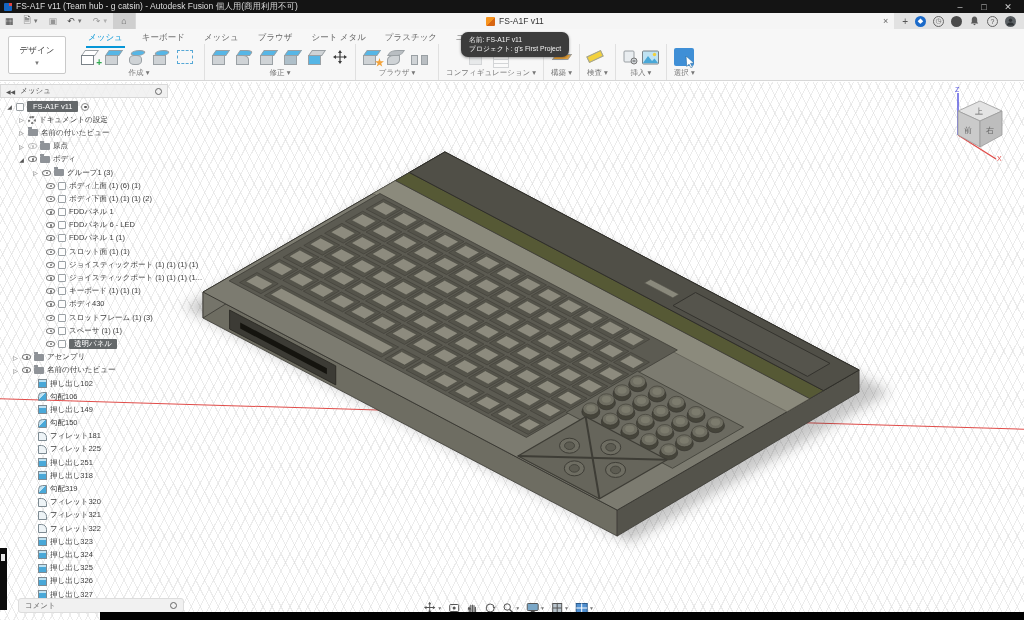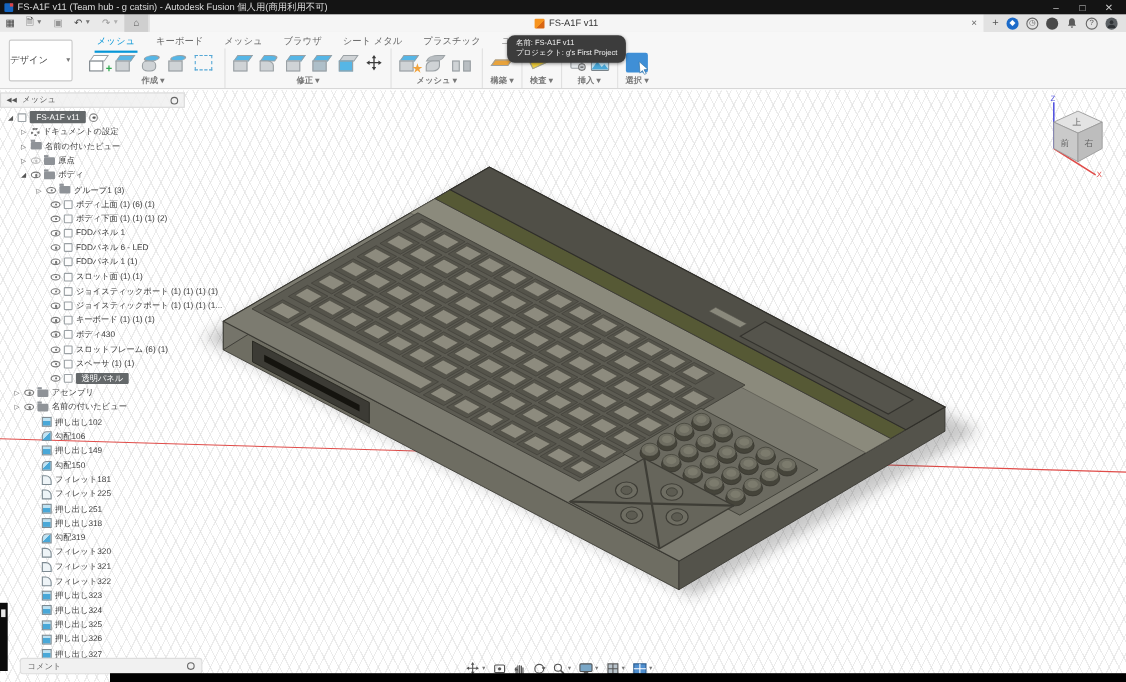--- a/index.html
+++ b/index.html
@@ -30,29 +30,29 @@
   .tabclose { position:absolute; right:6px; color:#666; font-size:9px; }
   .rightrail { height:16px; background:#e2e2e2; display:flex; align-items:center; gap:7px; padding:0 8px; }
   .railico { width:11px; height:11px; border-radius:50%; display:flex; align-items:center;
     justify-content:center; font-size:7px; color:#fff; }
 
   
   .ribbon { position:absolute; top:29px; left:0; right:0; height:52px; background:#f7f7f7;
     border-bottom:1px solid #d7d7d7; z-index:58; }
   .designbtn { position:absolute; left:8px; top:7px; width:58px; height:38px; background:#fff;
     border:1px solid #c9c9c9; border-radius:2px; display:flex; align-items:center;
-    justify-content:space-between; font-size:8.5px; color:#444; gap:3px; }
+    justify-content:center; font-size:8.5px; color:#444; gap:3px;flex-direction:column; }
   .rtabs { position:absolute; left:86px; top:2px; display:flex; gap:15px; font-size:8.5px; color:#666; }
   .rtab { padding:1px 2px 2px; }
   .rtab.active { color:#0696d7; border-bottom:2px solid #0696d7; }
   .rgroups { position:absolute; left:74px; top:15px; right:0; bottom:0; display:flex; align-items:stretch; }
   .rgroup { display:flex; flex-direction:column; align-items:center; padding:2px 7px 1px; }
   .rgroup + .rgroup { border-left:1px solid #e0e0e0; }
   .gicons { flex:1; display:flex; align-items:center; gap:4px; }
-  .glabel { font-size:7.5px; color:#777; white-space:nowrap; padding-bottom:1px;font-weight:bold; }
+  .glabel { font-size:7.5px; color:#777; white-space:nowrap; padding-bottom:1px; }
   .i3d { width:20px; height:18px; position:relative; }
   .i3d .top { position:absolute; left:2px; top:2px; width:14px; height:6px;
     background:#56b6e6; transform:skewX(-35deg); border:1px solid #9aa0a4; }
   .i3d .front { position:absolute; left:0px; top:7px; width:13px; height:10px;
     background:#cfd3d6; border:1px solid #9aa0a4; }
   .i3d.gray .top { background:#b9bec2; }
   .i3d.sketch .front { background:#fff; border-color:#7a8288; }
   .plus { position:absolute; right:-1px; bottom:-1px; color:#2fa84f; font-size:10px; font-weight:bold; line-height:8px; }
   .dim { opacity:.38; }
   .selbox { width:20px; height:18px; background:#3f8fd6; border-radius:2px; position:relative; }
@@ -269,21 +269,33 @@
             </span>
           <span class="i3d gray">
               <span class="top" style="border-radius:50% 0 50% 0"></span>
               <span class="front" style="border-radius:50% 0"></span>
             </span>
           <span class="i3d gray">
               <span class="front" style="background:#cfd3d6;width:7px"></span>
               <span class="top" style="width:7px;left:10px;top:7px;height:10px;transform:none;background:#b9bec2"></span>
             </span>
         </div>
-        <div class="glabel">メッシュ ▾</div>
+        <div class="glabel">ブラウザ ▾</div>
+      </div>
+      <div class="rgroup">
+        <div class="gicons dim">
+          <span class="i3d gray">
+              <span class="top"></span>
+              <span class="front"></span>
+            </span>
+          <span class="i3d gray">
+              <span class="front" style="width:16px;height:13px;background:repeating-linear-gradient(0deg,#fff 0 3px,#9aa0a4 3px 4px)"></span>
+            </span>
+        </div>
+        <div class="glabel">コンフィギュレーション ▾</div>
       </div>
       <div class="rgroup">
         <div class="gicons">
           <span class="i3d">
               <span class="top" style="top:6px;width:16px;background:#e8a33c"></span>
             </span>
         </div>
         <div class="glabel">構築 ▾</div>
       </div>
       <div class="rgroup">
@@ -723,21 +735,21 @@
 
             <div class="row" style="padding-left:44px">
               <span class="eye"></span>
               <span class="bodyico"></span>
               <span class="row-label">ボディ430</span>
             </div>
 
             <div class="row" style="padding-left:44px">
               <span class="eye"></span>
               <span class="bodyico"></span>
-              <span class="row-label">スロットフレーム (6) (1)</span>
+              <span class="row-label">スロットフレーム (1) (3)</span>
             </div>
 
             <div class="row" style="padding-left:44px">
               <span class="eye"></span>
               <span class="bodyico"></span>
               <span class="row-label">スペーサ (1) (1)</span>
             </div>
 
             <div class="row" style="padding-left:44px">
               <span class="eye"></span>

